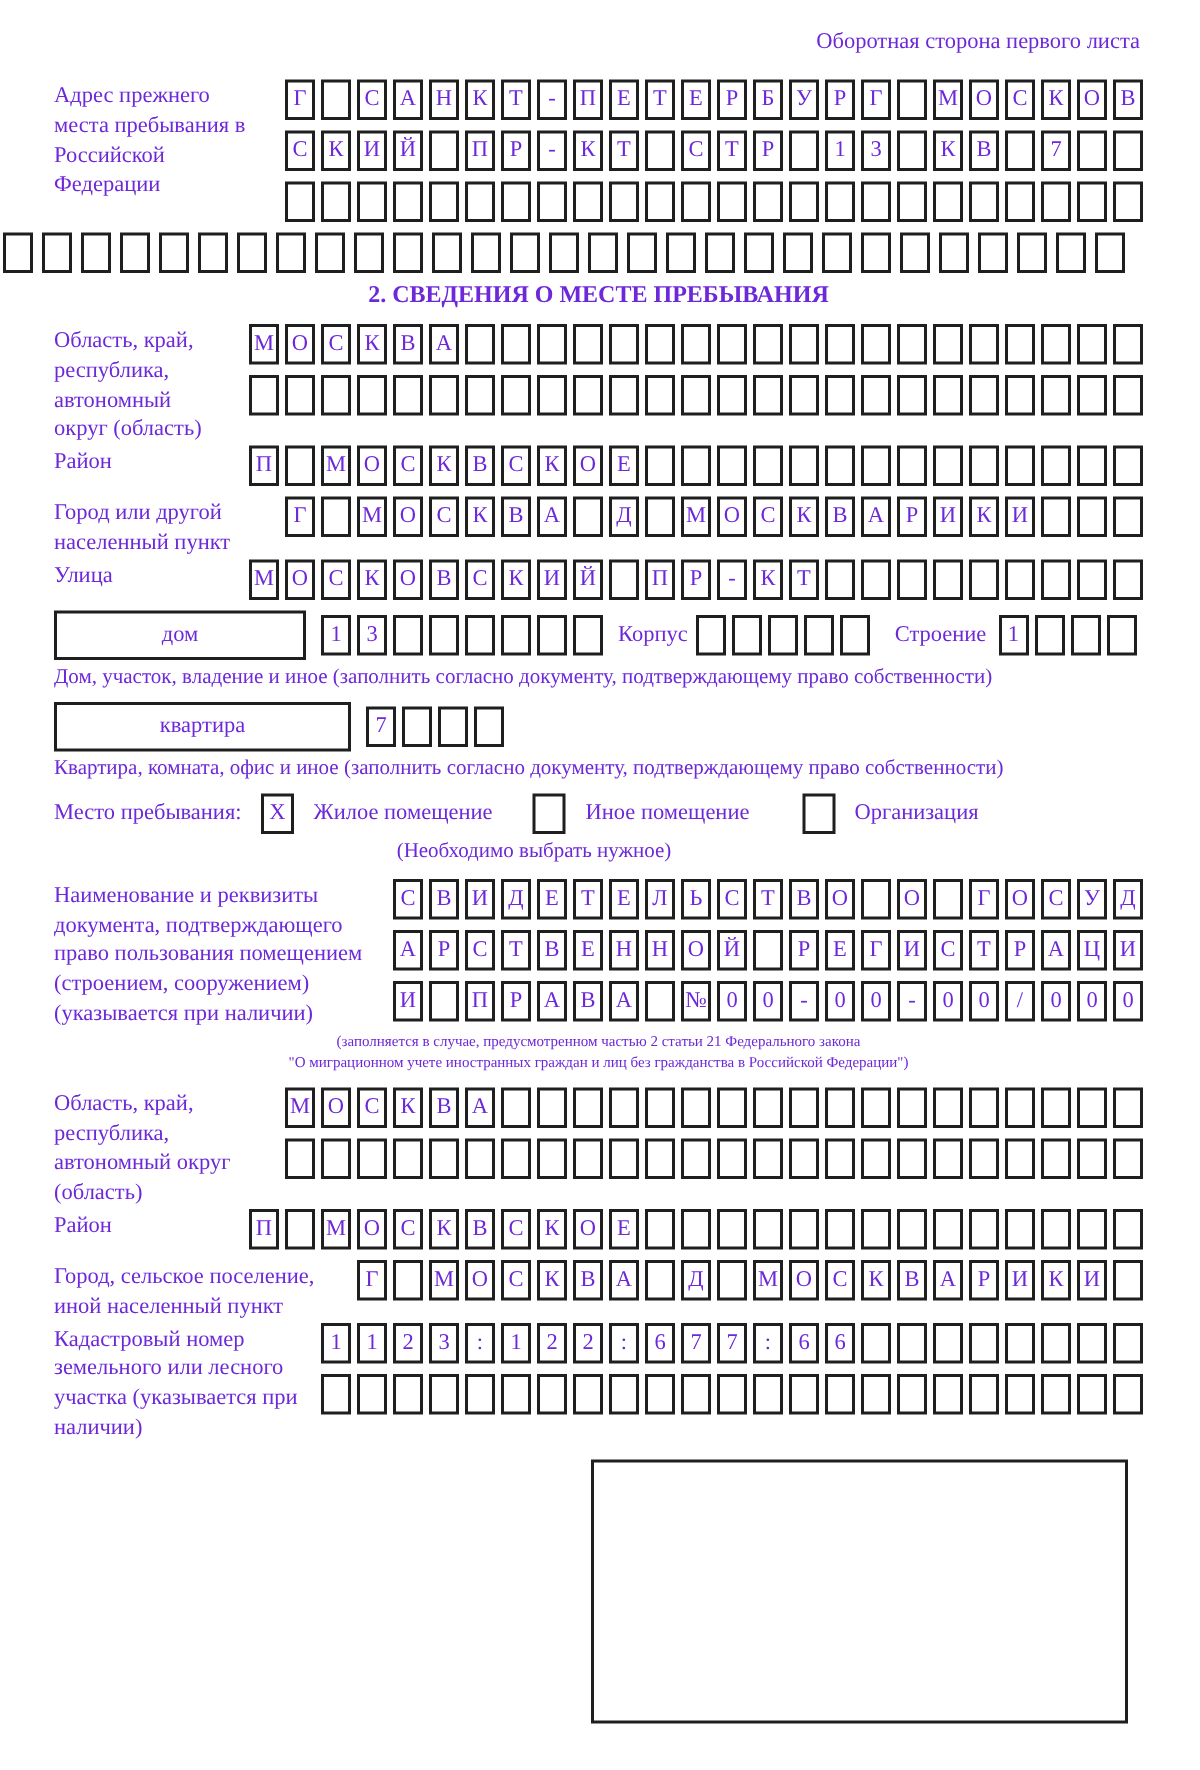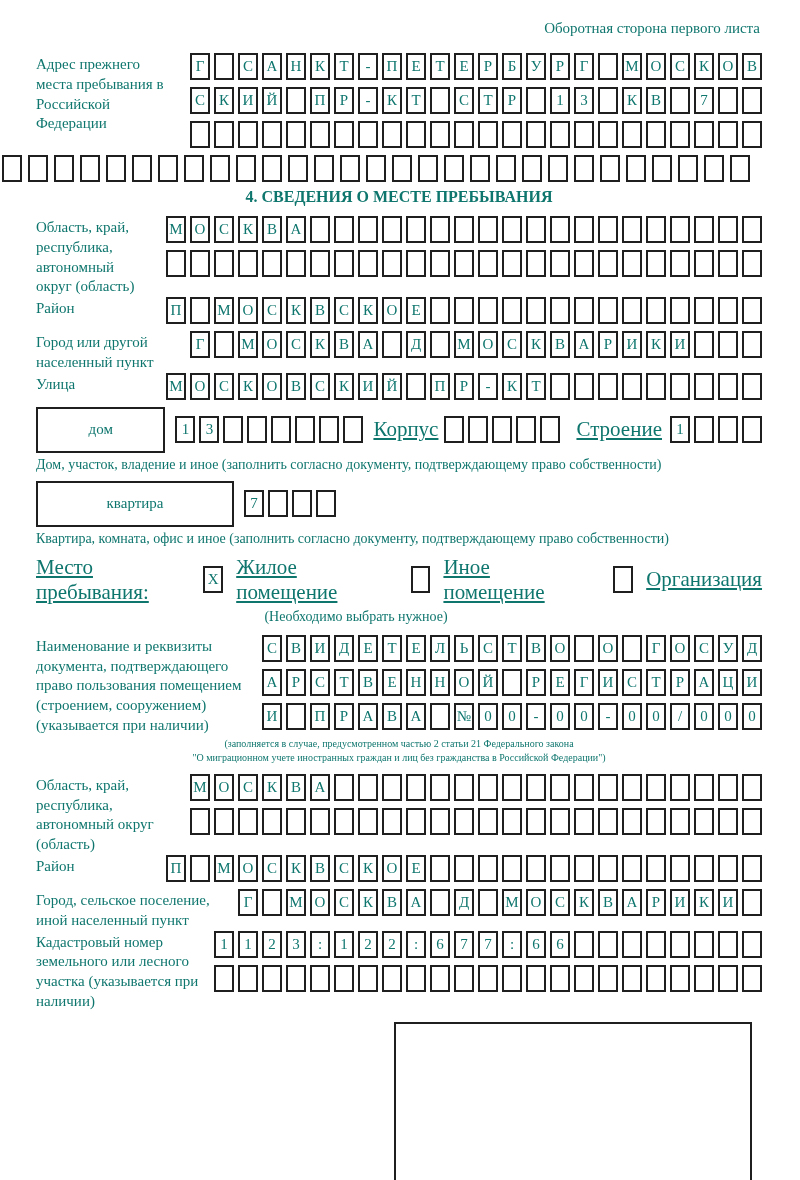--- a/index.html
+++ b/index.html
@@ -1,42 +1,42 @@
 <!DOCTYPE html>
 <html><head>
 <meta charset="utf-8">
 <style>
   html,body{margin:0;padding:0;background:#fff;}
   .page{
     width:800px;height:1180px;overflow:hidden;box-sizing:border-box;
     padding:20px 38px 0 36px;position:relative;
-    font-family:"Liberation Serif","DejaVu Serif",serif;color:#0f766e;
+    font-family:"Liberation Serif","DejaVu Serif",serif;color:#6d28d9;
     background:#fff;
   }
   .hdr{ text-align:right; font-size:15px; padding-right:2px;}
   .frow{display:flex;align-items:flex-start;}
   .flabel{flex:0 0 142px;font-size:15px;line-height:1.32;padding-top:2px;}
   .flabel.wide{flex:0 0 210px;}
   .fgrid{flex:1;display:flex;flex-direction:column;align-items:flex-end;}
   .cells{display:flex;gap:4px;margin-bottom:7px;}
   .cells.gap6{gap:6px;margin-bottom:4px;}
   .cell{
     flex:0 0 auto;width:20px;height:27px;box-sizing:border-box;
     border:2px solid #1f1f1f;display:flex;align-items:center;justify-content:center;
     font-size:15px;line-height:1;background:#fff;
   }
   .note{font-size:13.5px;text-align:center;margin:2px 0 8px;}
   .sect-title{font-size:16px;font-weight:bold;text-align:center;margin:6px 0 10px;}
   .boxfield{
-    box-sizing:border-box;border:2px solid #1f1f1f;height:46px;
+    box-sizing:border-box;border:2px solid #1f1f1f;height:33px;
     display:flex;align-items:center;justify-content:center;font-size:15px;background:#fff;
   }
   .inline-row{display:flex;align-items:center;margin-bottom:4px;}
   .inline-row .cells{margin-bottom:0;}
-  .lbl{font-size:21px;text-decoration:underline;}
+  .lbl{font-size:15px;}
   .caption{font-size:14px;margin:2px 0 8px;}
   .chk{
     box-sizing:border-box;width:22px;height:27px;border:2px solid #1f1f1f;
     display:flex;align-items:center;justify-content:center;font-size:15px;background:#fff;
   }
   .stay-row{display:flex;align-items:center;gap:13px;margin-top:6px;}
   .stay-note{font-size:14px;text-align:center;width:420px;margin:4px 0 10px 110px;}
   .fact-note{font-size:10px;text-align:center;margin:0;line-height:1.45;}
   .stamp-box{
     box-sizing:border-box;width:358px;height:176px;border:2px solid #1f1f1f;
@@ -158,21 +158,21 @@
       <div class="cell"></div>
       <div class="cell"></div>
       <div class="cell"></div>
       <div class="cell"></div>
       <div class="cell"></div>
       <div class="cell"></div>
       <div class="cell"></div>
       <div class="cell"></div>
     </div>
 
-  <div class="sect-title">4. СВЕДЕНИЯ О МЕСТЕ ПРЕБЫВАНИЯ</div>
+  <div class="sect-title">2. СВЕДЕНИЯ О МЕСТЕ ПРЕБЫВАНИЯ</div>
 
   <div class="frow">
     <div class="flabel" style="flex-basis:110px;">Область, край, республика, автономный округ (область)</div>
     <div class="fgrid">
       <div class="cells">
           <div class="cell">М</div>
           <div class="cell">О</div>
           <div class="cell">С</div>
           <div class="cell">К</div>
           <div class="cell">В</div>

